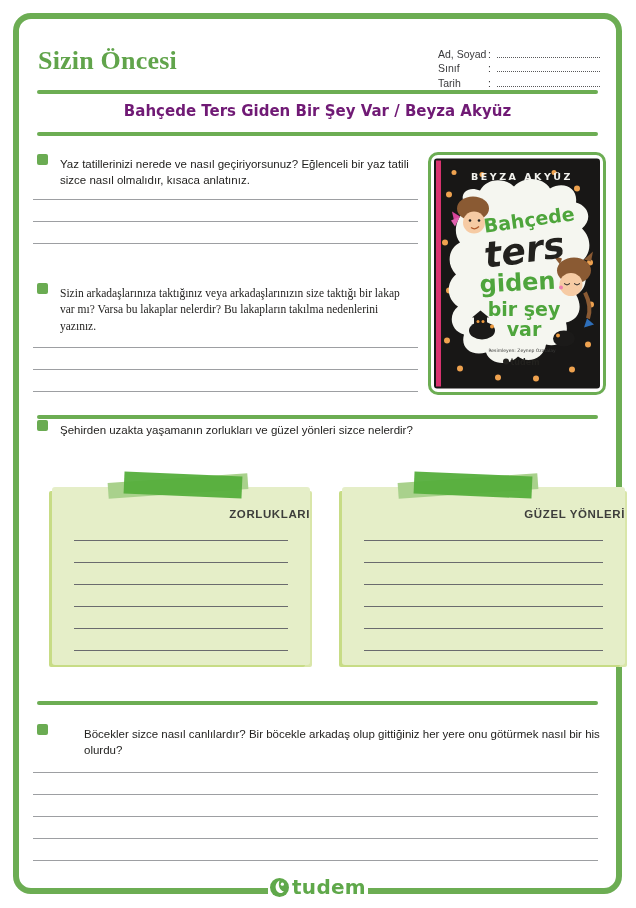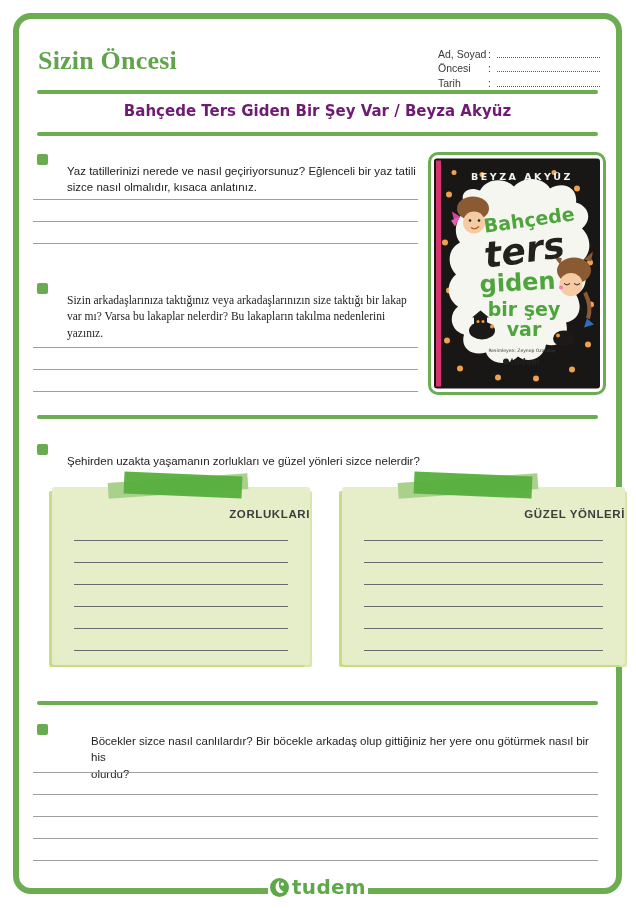--- a/index.html
+++ b/index.html
@@ -14,25 +14,25 @@
   .flabel{width:50px;}
   .fcolon{width:9px;}
   .dotline{flex:1;border-bottom:1.5px dotted #58585a;margin-bottom:2px;}
 
   .rule{position:absolute;left:37px;width:561px;height:3.5px;background:#6cad53;border-radius:2px;}
   .rule-1{top:90px;} .rule-2{top:132px;} .rule-3{top:415px;} .rule-4{top:701px;}
 
   .book-title{position:absolute;left:37px;top:102px;width:561px;text-align:center;font-family:"DejaVu Sans",sans-serif;font-weight:700;font-size:15px;color:#701a75;}
 
   .question{position:absolute;display:flex;gap:8px;color:#242321;font-size:11.5px;line-height:1.42;}
-  .qtext{white-space:pre-line;margin:11px;}
+  .qtext{white-space:pre-line;margin:4px;}
   .bullet{flex:0 0 auto;width:11px;height:11px;background:#6aab52;border-radius:2px;margin-top:2px;}
   #q1{left:37px;top:152px;width:430px;}
   #q2{left:37px;top:281px;width:430px;font-family:Liberation Serif, serif;}
-  #q3{left:37px;top:442px;width:560px;}
+  #q3{left:37px;top:418px;width:560px;}
   #q4{left:37px;top:722px;width:578px;gap:32px;}
 
   .answer-lines{position:absolute;}
   .wline{border-bottom:1.2px solid #9d9fa2;height:21px;}
   #a1{left:33px;top:178px;width:385px;}
   #a2{left:33px;top:326px;width:385px;}
   #a4{left:33px;top:751px;width:565px;}
 
   .book-card{position:absolute;left:428px;top:152px;width:178px;height:243px;background:#fff;border:3px solid #6cad53;border-radius:10px;box-sizing:border-box;padding:3px;}
   .cover{width:100%;height:100%;display:block;}
@@ -59,21 +59,21 @@
 
   <h1 class="page-title">Sizin Öncesi</h1>
 
   <div class="fields">
     <div class="field">
       <span class="flabel">Ad, Soyad</span>
         <span class="fcolon">:</span>
         <span class="dotline"></span>
     </div>
     <div class="field">
-      <span class="flabel">Öncesi</span>
+      <span class="flabel">Sınıf</span>
         <span class="fcolon">:</span>
         <span class="dotline"></span>
     </div>
     <div class="field">
       <span class="flabel">Tarih</span>
         <span class="fcolon">:</span>
         <span class="dotline"></span>
     </div>
   </div>
 

